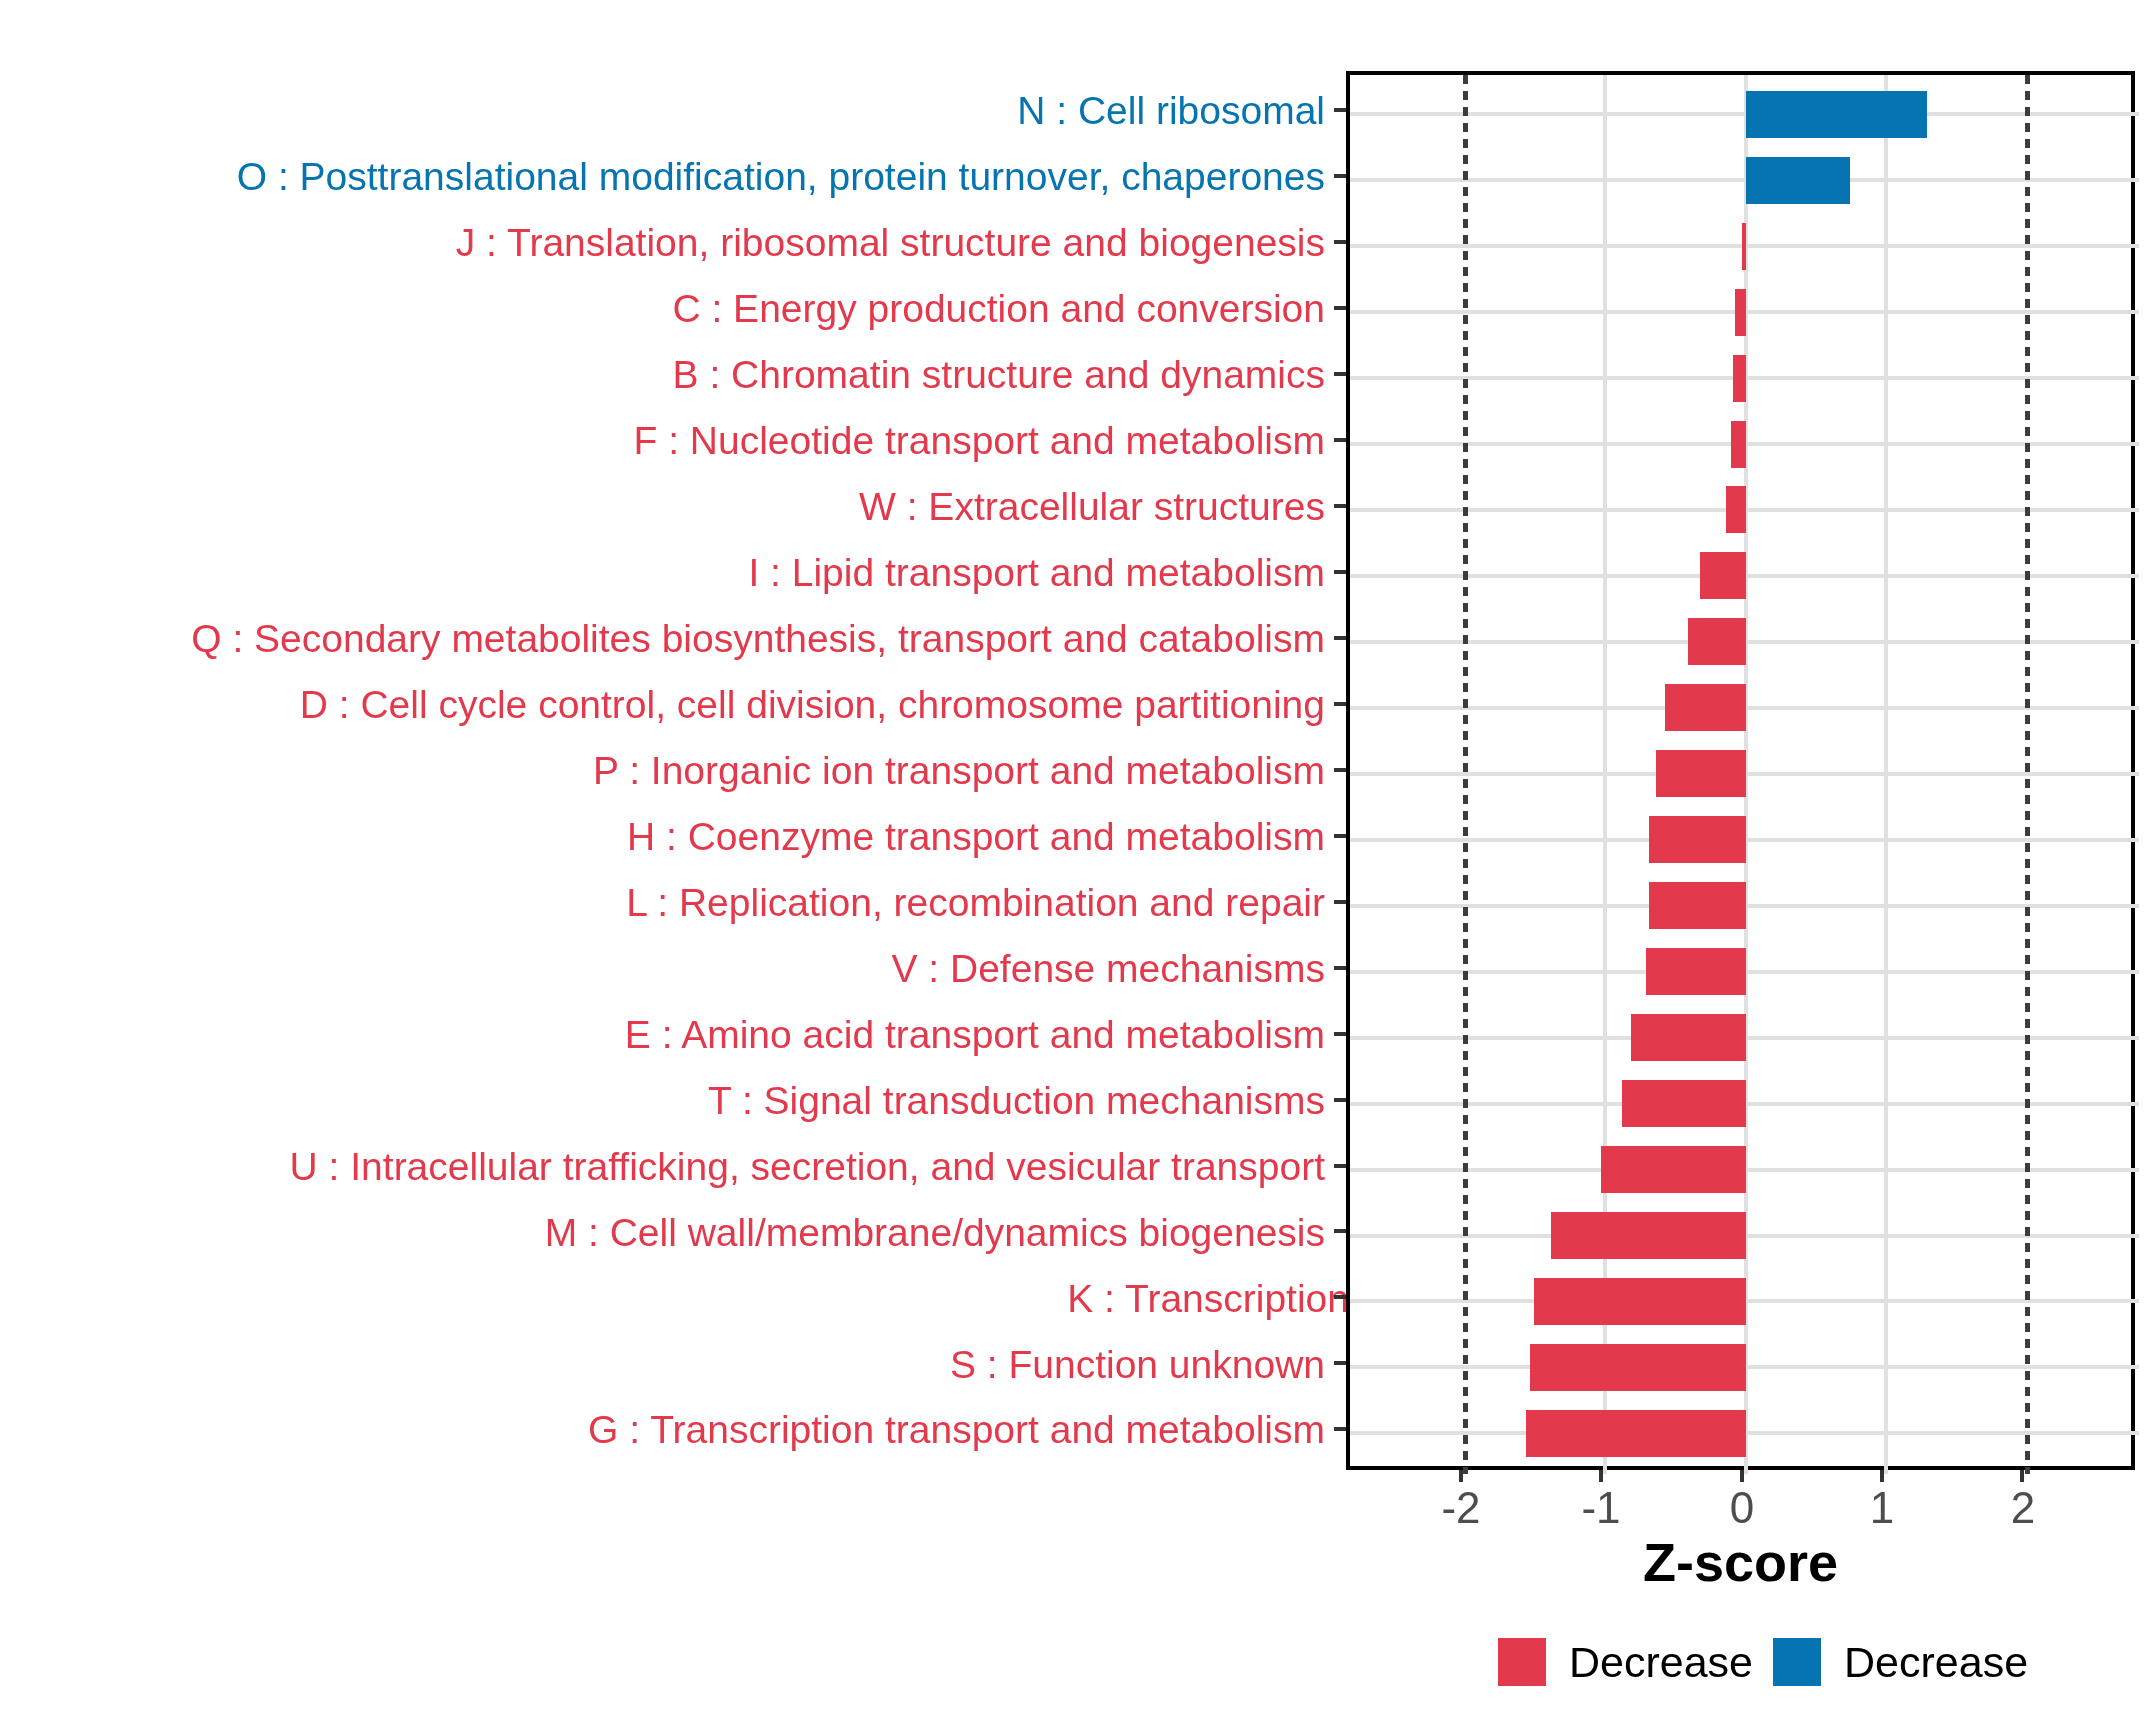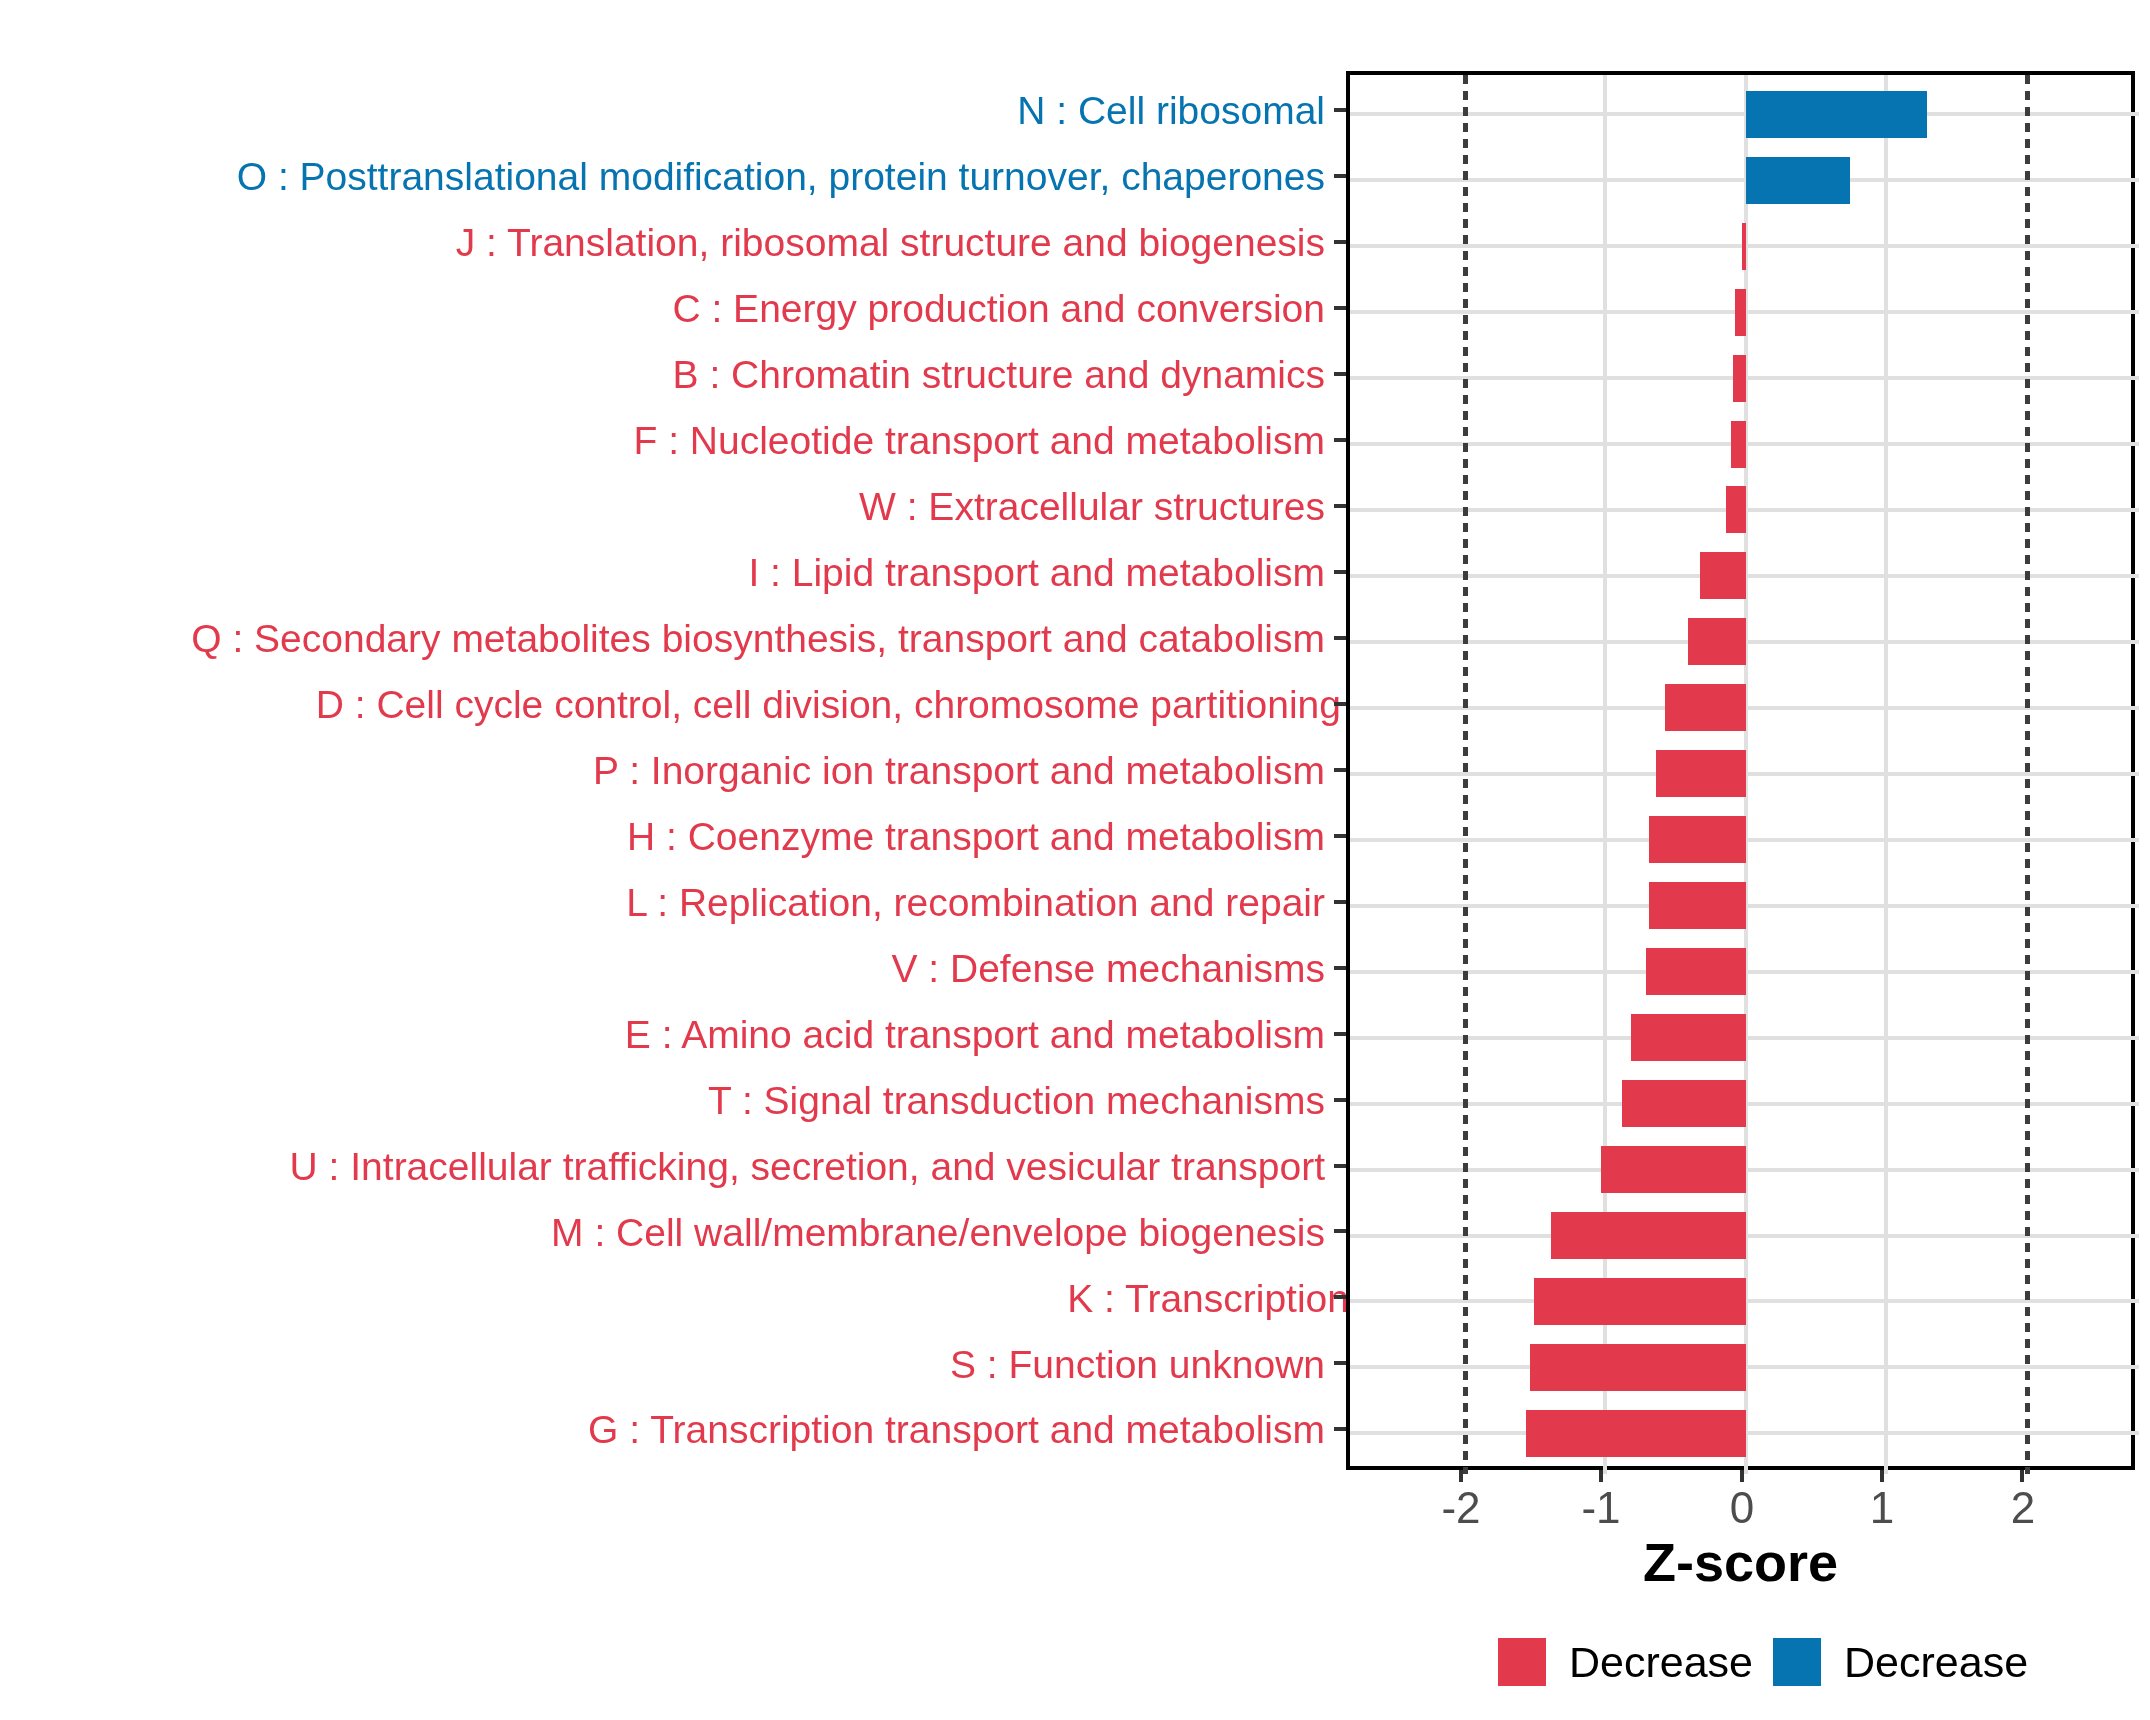--- a/index.html
+++ b/index.html
@@ -40,29 +40,29 @@
   <div id="ylabels">
       <div class="ylabel" style="top: 110px; color: rgb(6, 116, 176);">N : Cell ribosomal</div>
       <div class="ylabel" style="top: 176px; color: rgb(6, 116, 176);">O : Posttranslational modification, protein turnover, chaperones</div>
       <div class="ylabel" style="top: 242px; color: rgb(226, 58, 76);">J : Translation, ribosomal structure and biogenesis</div>
       <div class="ylabel" style="top: 308px; color: rgb(226, 58, 76);">C : Energy production and conversion</div>
       <div class="ylabel" style="top: 374px; color: rgb(226, 58, 76);">B : Chromatin structure and dynamics</div>
       <div class="ylabel" style="top: 440px; color: rgb(226, 58, 76);">F : Nucleotide transport and metabolism</div>
       <div class="ylabel" style="top: 506px; color: rgb(226, 58, 76);">W : Extracellular structures</div>
       <div class="ylabel" style="top: 572px; color: rgb(226, 58, 76);">I : Lipid transport and metabolism</div>
       <div class="ylabel" style="top: 638px; color: rgb(226, 58, 76);">Q : Secondary metabolites biosynthesis, transport and catabolism</div>
-      <div class="ylabel" style="top: 704px; color: rgb(226, 58, 76); padding-left: 16px;">D : Cell cycle control, cell division, chromosome partitioning</div>
+      <div class="ylabel" style="top: 704px; color: rgb(226, 58, 76);">D : Cell cycle control, cell division, chromosome partitioning</div>
       <div class="ylabel" style="top: 770px; color: rgb(226, 58, 76);">P : Inorganic ion transport and metabolism</div>
       <div class="ylabel" style="top: 836px; color: rgb(226, 58, 76);">H : Coenzyme transport and metabolism</div>
       <div class="ylabel" style="top: 902px; color: rgb(226, 58, 76);">L : Replication, recombination and repair</div>
       <div class="ylabel" style="top: 968px; color: rgb(226, 58, 76);">V : Defense mechanisms</div>
       <div class="ylabel" style="top: 1034px; color: rgb(226, 58, 76);">E : Amino acid transport and metabolism</div>
       <div class="ylabel" style="top: 1100px; color: rgb(226, 58, 76);">T : Signal transduction mechanisms</div>
       <div class="ylabel" style="top: 1166px; color: rgb(226, 58, 76);">U : Intracellular trafficking, secretion, and vesicular transport</div>
-      <div class="ylabel" style="top: 1232px; color: rgb(226, 58, 76);">M : Cell wall/membrane/envelope biogenesis</div>
+      <div class="ylabel" style="top: 1232px; color: rgb(226, 58, 76);">M : Cell wall/membrane/dynamics biogenesis</div>
       <div class="ylabel" style="top: 1298px; color: rgb(226, 58, 76); padding-left: 24px;">K : Transcription</div>
       <div class="ylabel" style="top: 1364px; color: rgb(226, 58, 76);">S : Function unknown</div>
       <div class="ylabel" style="top: 1429px; color: rgb(226, 58, 76);">G : Transcription transport and metabolism</div>
     </div>
   <div id="yticks">
       <div class="ytick" style="left: 1334px; top: 108px; background: rgb(51, 51, 51);"></div>
       <div class="ytick" style="left: 1334px; top: 174px; background: rgb(51, 51, 51);"></div>
       <div class="ytick" style="left: 1334px; top: 240px; background: rgb(51, 51, 51);"></div>
       <div class="ytick" style="left: 1334px; top: 306px; background: rgb(51, 51, 51);"></div>
       <div class="ytick" style="left: 1334px; top: 372px; background: rgb(51, 51, 51);"></div>

